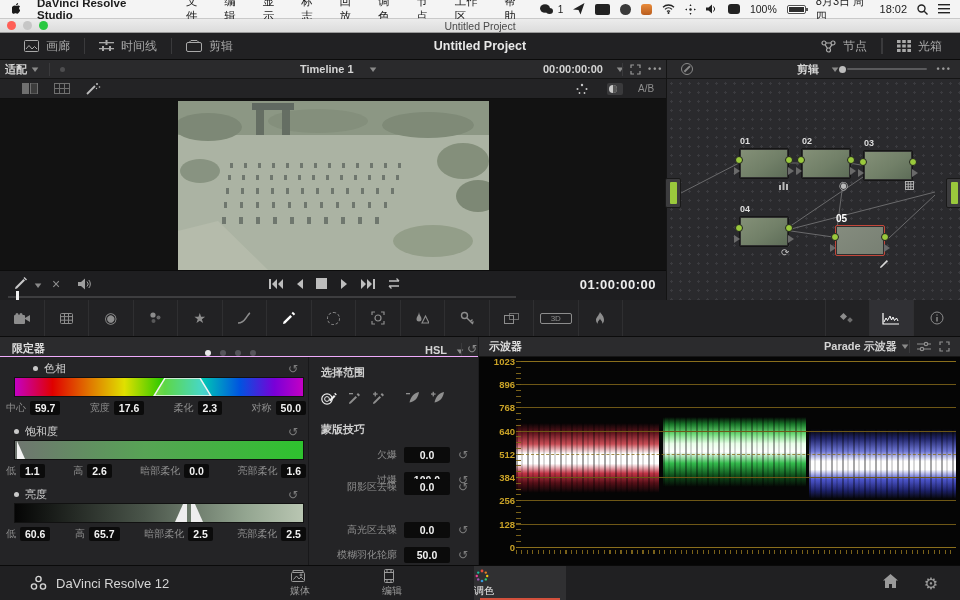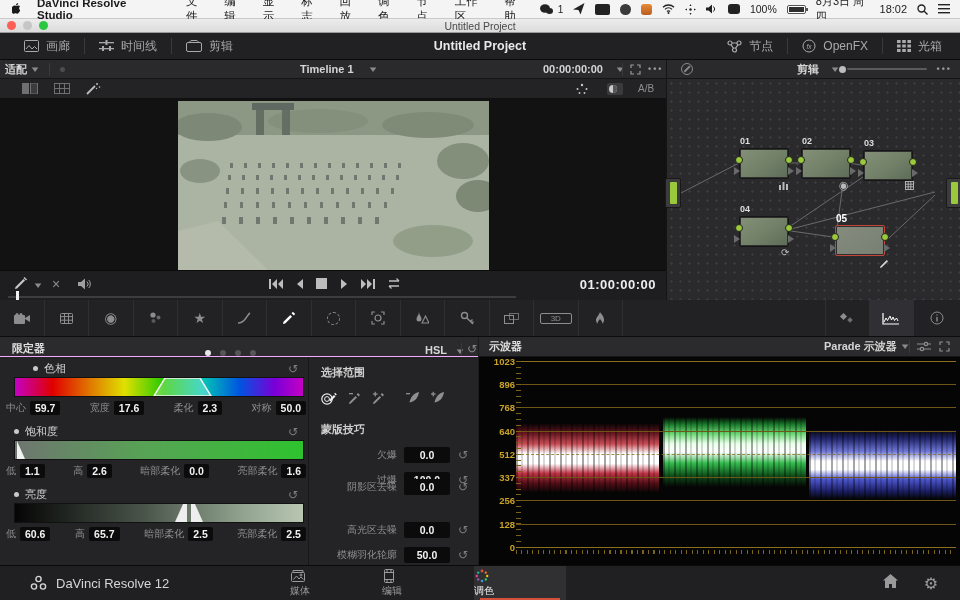--- a/index.html
+++ b/index.html
@@ -261,29 +261,20 @@
           <svg width="15" height="13" viewBox="0 0 15 13" fill="none" stroke="#a9a9a9" stroke-width="1.2">
             <circle cx="3" cy="3" r="2"></circle>
             <circle cx="12" cy="3" r="2"></circle>
             <circle cx="7.5" cy="10" r="2"></circle>
             <path d="M5 3h5M4 4.6l2.5 3.8M11 4.6L8.5 8.4"></path>
           </svg>
         </span>
       <span>节点</span>
     </span>
     <span class="tdiv"></span>
-    <span class="tbtn">
-      <span class="icon12">
-          <svg width="14" height="14" viewBox="0 0 14 14" fill="none" stroke="#a9a9a9">
-            <circle cx="7" cy="7" r="6"></circle>
-            <text x="7" y="9.5" font-size="6.5" fill="#a9a9a9" stroke="none" text-anchor="middle" font-style="italic">fx</text>
-          </svg>
-        </span>
-      <span>OpenFX</span>
-    </span>
     <span class="tdiv"></span>
     <span class="tbtn" style="padding-right:18px;">
       <span class="icon12">
           <svg width="14" height="12" viewBox="0 0 14 12" fill="#a9a9a9">
             <rect x="0" y="0" width="3.6" height="3"></rect>
             <rect x="5.2" y="0" width="3.6" height="3"></rect>
             <rect x="10.4" y="0" width="3.6" height="3"></rect>
             <rect x="0" y="4.5" width="3.6" height="3"></rect>
             <rect x="5.2" y="4.5" width="3.6" height="3"></rect>
             <rect x="10.4" y="4.5" width="3.6" height="3"></rect>
@@ -908,21 +899,21 @@
     <div class="gline" style="top:187px;"></div>
     <div class="gline" style="top:210px; background:#8a6f1c;"></div>
     <div class="mticks" style="top:24px; height:186px;"></div>
     <div class="bticks" style="top:213px;"></div>
 
     <span class="ylab" style="top:19px;">1023</span>
     <span class="ylab" style="top:42px;">896</span>
     <span class="ylab" style="top:65px;">768</span>
     <span class="ylab" style="top:89px;">640</span>
     <span class="ylab" style="top:112px;">512</span>
-    <span class="ylab" style="top:135px;">337</span>
+    <span class="ylab" style="top:135px;">384</span>
     <span class="ylab" style="top:158px;">256</span>
     <span class="ylab" style="top:182px;">128</span>
     <span class="ylab" style="top:205px;">0</span>
   </div>
 
   <div id="bottomnav" class="abs">
     <span class="brand">
       <span>
           <svg width="17" height="16" viewBox="0 0 17 16" fill="none" stroke="#d6d6d6" stroke-width="1.4">
             <circle cx="8.5" cy="4" r="2.6"></circle>

